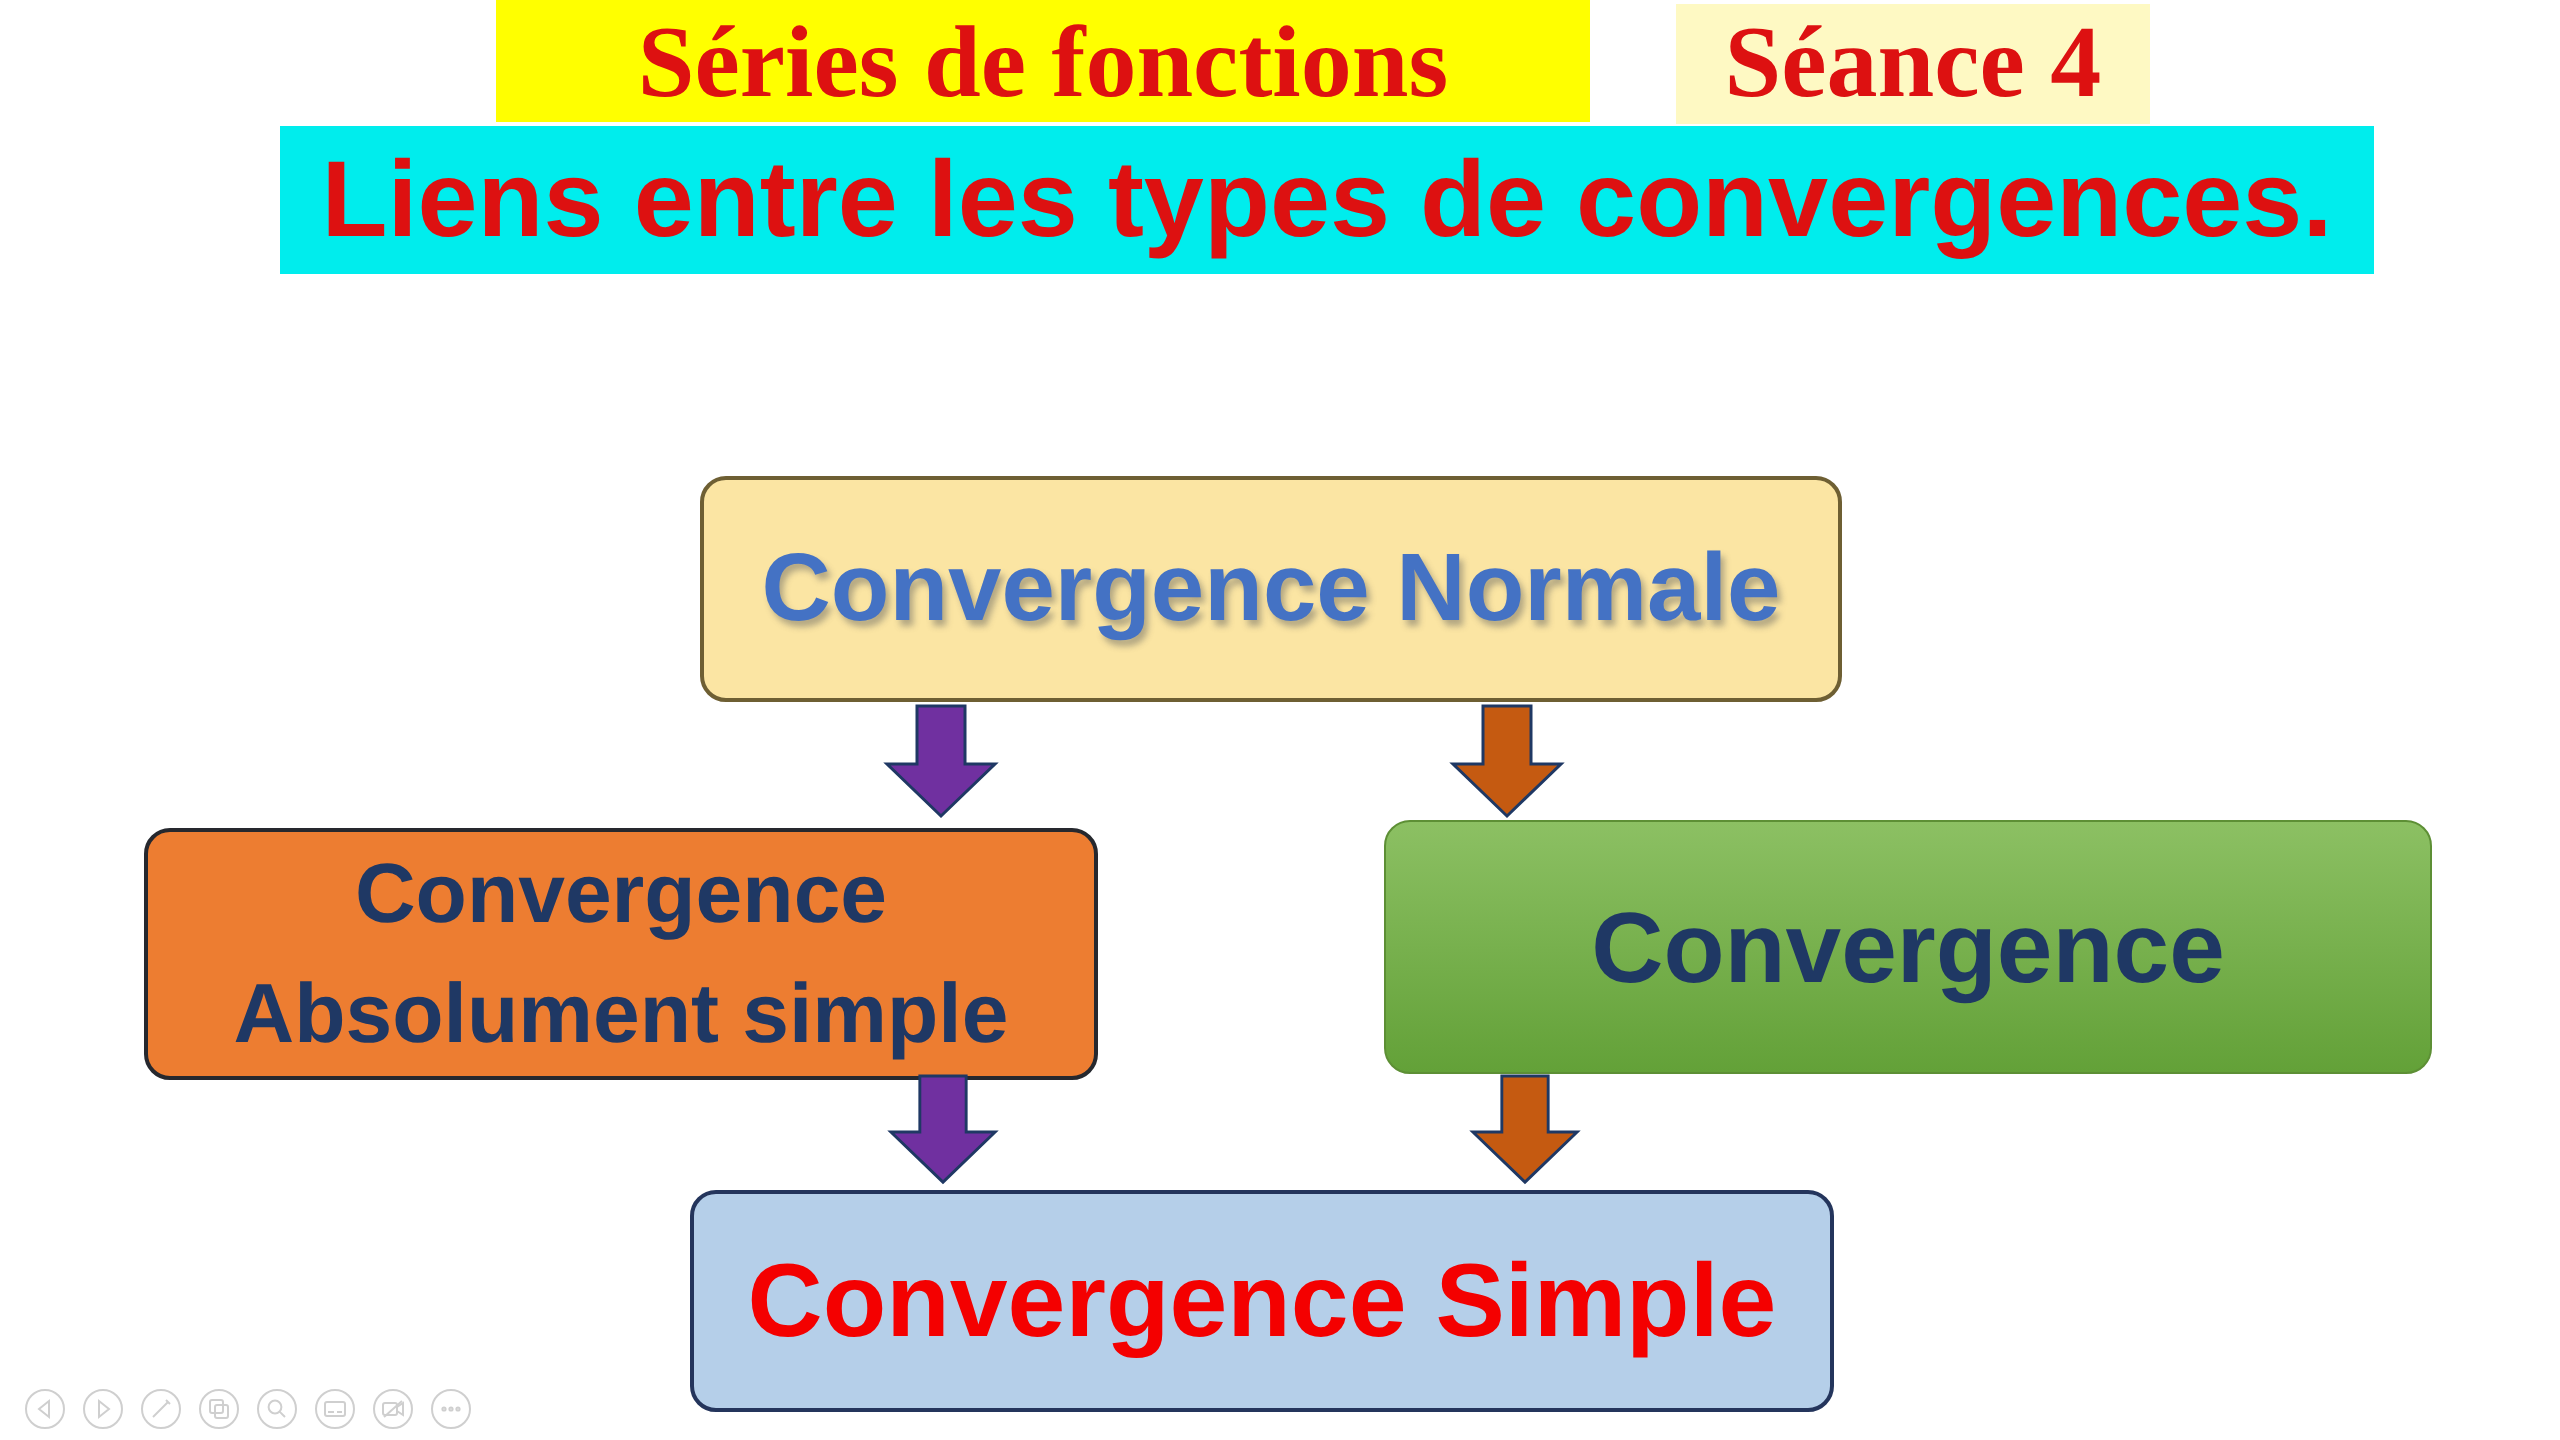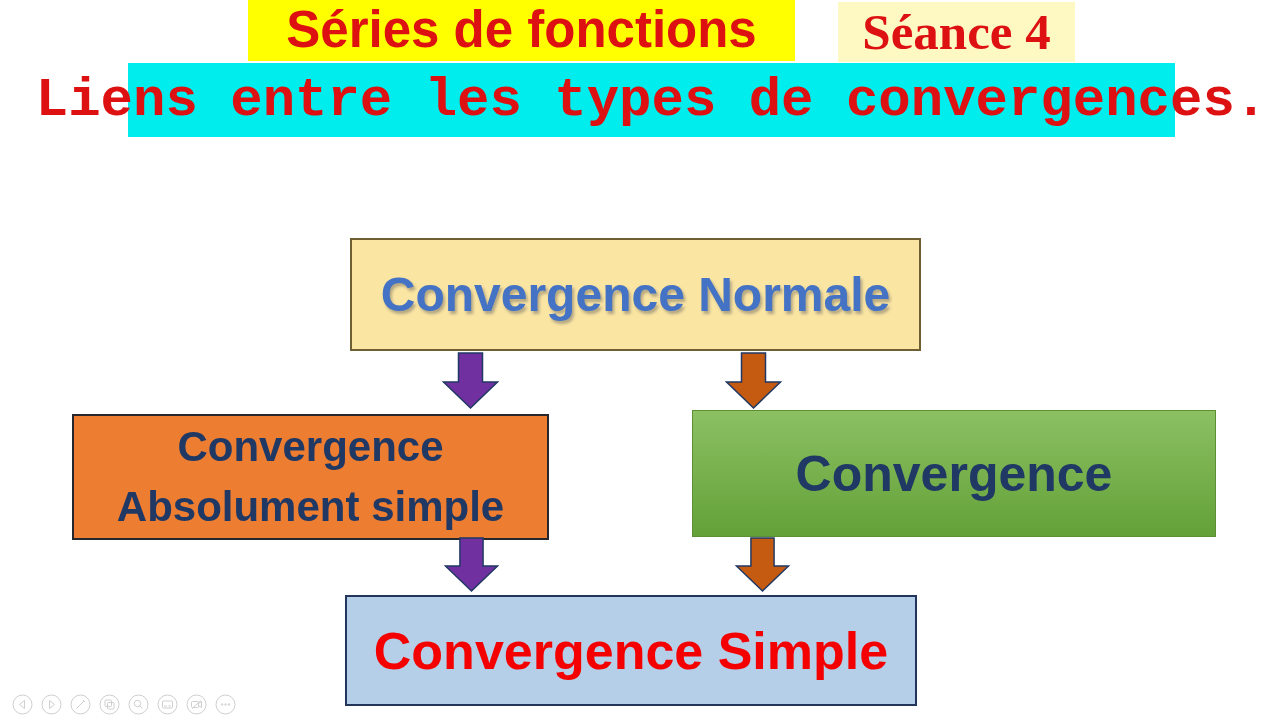--- a/index.html
+++ b/index.html
@@ -3,36 +3,36 @@
 <meta charset="utf-8">
 <style>
   html,body{margin:0;padding:0;background:#fff;}
   .stage{
     position:relative;width:1280px;height:720px;background:#ffffff;
     overflow:hidden;font-family:"Liberation Sans",sans-serif;
   }
   
   .hdr-title{
     position:absolute;left:248px;top:0;width:547px;height:61px;
-    background:#ffff00;display:flex;align-items:flex-start;justify-content:center;
-    font-family:Liberation Sans, sans-serif;font-weight:700;font-size:51px;color:#dd1111;
+    background:#ffff00;display:flex;align-items:flex-end;justify-content:center;
+    font-family:Liberation Serif, serif;font-weight:700;font-size:51px;color:#dd1111;
   }
   .hdr-session{
     position:absolute;left:838px;top:2px;width:237px;height:60px;
     background:#fef9c3;display:flex;align-items:center;justify-content:center;
     font-family:"Liberation Serif",serif;font-weight:700;font-size:51px;color:#dd1111;
   }
   .hdr-subtitle{
-    position:absolute;left:128px;top:63px;width:1047px;height:74px;
+    position:absolute;left:140px;top:63px;width:1047px;height:74px;
     background:#00eded;display:flex;align-items:center;justify-content:center;
-    font-family:Liberation Mono, monospace;font-weight:700;font-size:54px;color:#dd1111;
+    font-family:Liberation Sans, sans-serif;font-weight:700;font-size:54px;color:#dd1111;
     white-space:nowrap;
   }
   
-  .box{position:absolute;display:flex;flex-direction:column;align-items:center;justify-content:center;text-align:center;font-weight:700;}
+  .box{position:absolute;display:flex;flex-direction:column;align-items:center;justify-content:center;text-align:center;font-weight:700;border-radius:13px;}
   .box-normale{
     left:350px;top:238px;width:567px;height:109px;
     background:#fbe5a3;border:2px solid #6e5f33;
     color:#4472c4;font-size:48px;
     text-shadow:2px 3px 3px rgba(90,90,90,.45);
   }
   .box-absolument{
     left:72px;top:414px;width:473px;height:122px;
     background:#ed7d31;border:2px solid #26282e;
     color:#1f3864;font-size:42px;line-height:60px;

